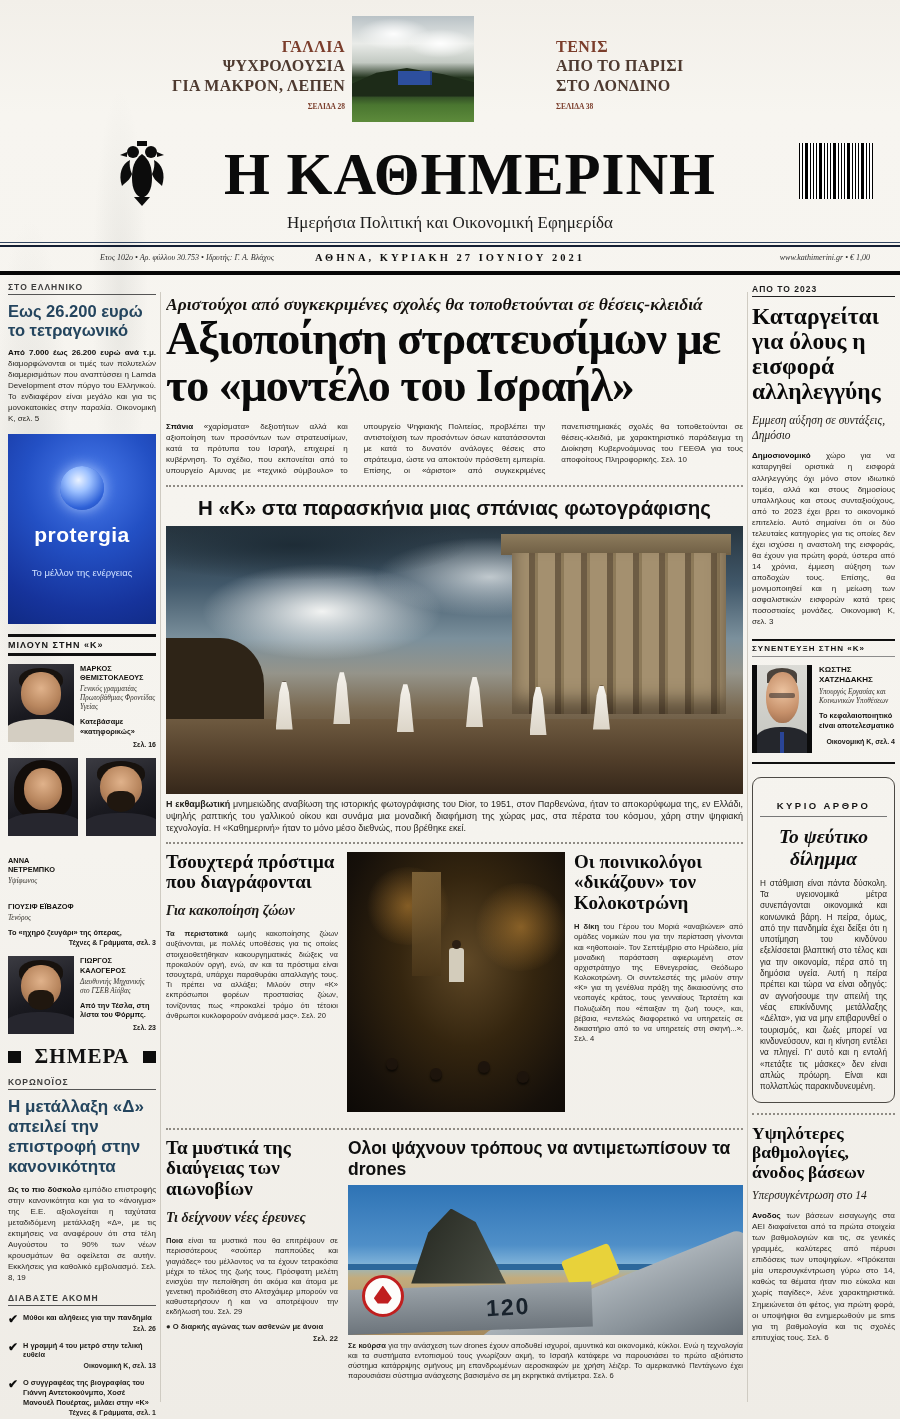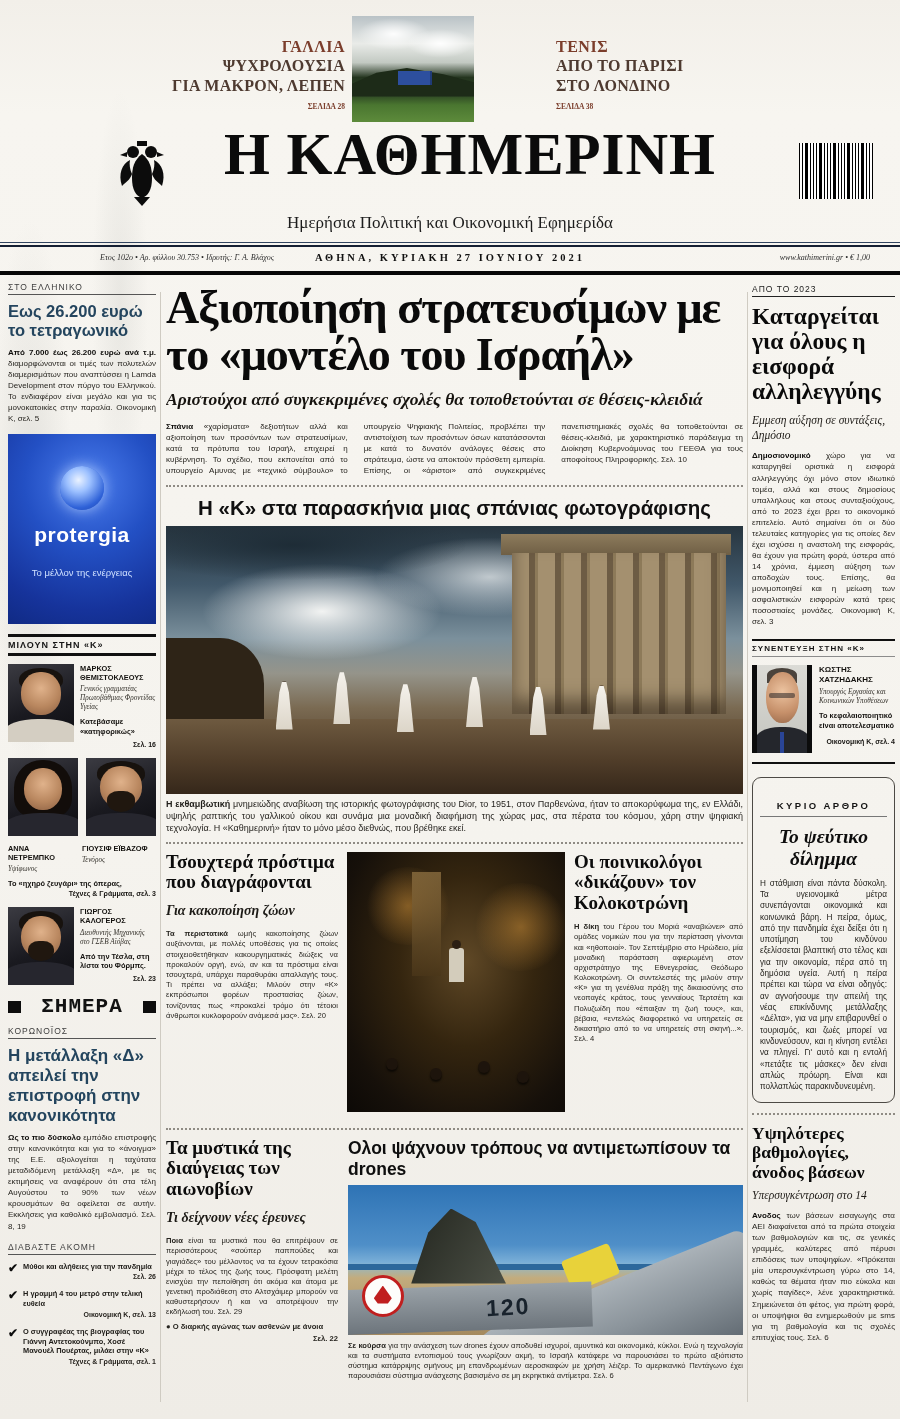--- a/index.html
+++ b/index.html
@@ -19,39 +19,39 @@
   .teaser-line { font-size:16px; font-weight:700; color:#4e3a30; line-height:1.28; letter-spacing:.3px; }
   .teaser-page { font-size:7.5px; font-weight:700; color:#7b3d2b; margin-top:5px; }
   #teaser-photo { left:352px; top:16px; width:122px; height:106px; overflow:hidden;
     background:linear-gradient(180deg,#b9c2c6 0%,#e9ebe8 26%,#c2c9c2 44%,#24351f 58%,#2c4423 74%,#4a7630 84%,#5d8b3b 100%); }
   #teaser-photo .cloud { position:absolute; border-radius:50%; background:radial-gradient(ellipse, rgba(255,255,255,.95), rgba(255,255,255,0) 70%); }
   #teaser-photo .hill { position:absolute; left:0; top:46%; width:100%; height:30%;
     background:#1d2b18; clip-path:polygon(0 60%,20% 25%,45% 10%,75% 30%,100% 55%,100% 100%,0 100%); }
   #teaser-photo .glass { position:absolute; left:38%; top:52%; width:26%; height:13%; background:#2d4f9e; box-shadow:2px 0 0 #203b77; }
 
   
-  #masthead-title { left:158px; top:120px; width:624px; text-align:center;
+  #masthead-title { left:158px; top:140px; width:624px; text-align:center;
     font-size:59px; font-weight:700; letter-spacing:1px; color:#0b0b0b; }
   #masthead-sub { left:0; top:213px; width:900px; text-align:center; font-size:17px; color:#1d1d1d; }
   #barcode { left:799px; top:143px; width:74px; height:56px; background-color:#fff;
     background-image:repeating-linear-gradient(90deg,#000 0 1px,transparent 1px 3px,#000 3px 4px,transparent 4px 6px,#000 6px 9px,transparent 9px 11px,#000 11px 12px,transparent 12px 14px); }
   #rule-a { left:0; top:242px; width:900px; height:1px; background:#324560; }
   #rule-b { left:0; top:245px; width:900px; height:2px; background:#141f33; }
   #rule-c { left:0; top:271px; width:900px; height:4px; background:#060606; }
   .dl-left  { left:100px; top:253px; font-style:italic; font-size:8px; color:#2c2c2c; }
   .dl-center{ left:250px; top:252px; width:400px; text-align:center; font-weight:700; font-size:10.5px; letter-spacing:3px; color:#111; }
   .dl-right { left:735px; top:253px; width:135px; text-align:right; font-size:8px; font-style:italic; color:#2c2c2c; }
 
   
   #col-left  { left:8px;  top:282px; width:148px; height:1134px; overflow:hidden; }
   #col-center{ left:166px; top:284px; width:577px; height:1132px; overflow:hidden; }
   #col-right { left:752px; top:284px; width:143px; height:1132px; overflow:hidden; }
   .vrule { width:1px; background:#cfcbc2; }
 
-  .kicker { font-family:"Liberation Sans",sans-serif; font-size:8.5px; font-weight:400; letter-spacing:1px;
+  .kicker { font-family:"Liberation Sans",sans-serif; font-size:8.5px; font-weight:700; letter-spacing:1px;
     color:#3c3c3c; border-bottom:1.5px solid #555; padding-bottom:2px; margin-bottom:7px; }
   .side-title { font-family:"Liberation Sans",sans-serif; font-weight:700; color:#24455e; font-size:16.5px; line-height:1.14; }
   .tiny { font-family:"Liberation Sans",sans-serif; font-size:8px; line-height:1.38; text-align:justify; color:#26241f; }
   .tiny b { color:#0e0d0b; }
   .dotted { border-top:2px dotted #8f8b84; height:0; }
 
   
   #ad { margin:10px 0; height:190px; position:relative; overflow:hidden;
     background:radial-gradient(circle at 55% 26%, #4a7ced 0%, #2350c4 40%, #16339b 78%, #102a84 100%); }
   #ad .sphere { position:absolute; left:50%; top:17%; width:44px; height:44px; margin-left:-22px; border-radius:50%;
@@ -64,21 +64,21 @@
   
   .speak-header { border-top:3px solid #101010; border-bottom:3px solid #101010; padding:3px 0; margin:8px 0 8px;
     font-family:"Liberation Sans",sans-serif; font-weight:700; font-size:9px; letter-spacing:1px; color:#151515; }
   .speak-item { display:flex; gap:6px; margin-bottom:10px; }
   .speak-txt { flex:1; }
   .speak-name { font-family:"Liberation Sans",sans-serif; font-weight:700; font-size:7.4px; line-height:1.25; color:#14120f; }
   .speak-role { font-style:italic; font-size:7.2px; line-height:1.25; color:#33302a; margin-top:3px; }
   .speak-quote{ font-family:"Liberation Sans",sans-serif; font-weight:700; font-size:7.4px; line-height:1.3; color:#14120f; margin-top:5px; }
   .speak-page { font-family:"Liberation Sans",sans-serif; font-weight:700; font-size:7px; text-align:right; margin-top:4px; }
   .duo-row { display:flex; gap:8px; }
-  .duo-names { display:flex; gap:4px; margin-top:8px; }
+  .duo-names { display:flex; gap:16px; margin-top:20px;flex-direction:column; }
   .duo-names > div { width:70px; }
   .duo-cap { font-family:"Liberation Sans",sans-serif; font-weight:700; font-size:7.4px; margin-top:5px; color:#14120f; }
   .duo-ref { font-family:"Liberation Sans",sans-serif; font-weight:700; font-size:7px; text-align:right; margin-top:2px; margin-bottom:10px; }
 
   
   .port { width:66px; height:78px; flex:none; position:relative; overflow:hidden;
     background:linear-gradient(160deg,#3b3b42 0%, #1a1a20 55%, #0d0d11 100%); }
   .port .hair { position:absolute; left:16%; top:5%; width:68%; height:30%; border-radius:50% 50% 42% 42%; background:#17120e; }
   .port .face { position:absolute; left:20%; top:11%; width:60%; height:54%; border-radius:48%;
     background:radial-gradient(circle at 50% 38%, #e0b28b 0%, #b9875f 55%, #8a5e41 100%); }
@@ -92,21 +92,21 @@
   .port.suit .face { width:66%; left:17%; top:8%; height:58%;
     background:radial-gradient(circle at 50% 38%, #ecc3a0 0%, #c6906a 60%, #9a6a4b 100%); }
   .port.suit .face::before { content:""; position:absolute; left:12%; top:42%; width:76%; height:9%;
     background:rgba(25,25,30,.5); border-radius:2px; }
   .port.suit .hair { left:20%; top:4%; width:60%; height:16%; border-radius:50% 50% 0 0; background:#4a433c; }
   .port.suit .body { background:#24262c; }
   .port.suit .tie { position:absolute; left:46%; bottom:0; width:8%; height:24%; background:#2a4597; }
   .framed { border-left:5px solid #0c0c0c; border-right:5px solid #0c0c0c; }
 
   
-  .simera-head { display:flex; align-items:center; gap:6px; margin:4px 0 8px;font-family:Liberation Mono, monospace; }
+  .simera-head { display:flex; align-items:center; gap:6px; margin:4px 0 8px; }
   .simera-head .bar { width:13px; height:12px; background:#0d0d0d; }
   .simera-head .txt { flex:1; text-align:center; font-size:21px; font-weight:700; letter-spacing:1px; color:#121212; }
   .sim-title { font-family:"Liberation Sans",sans-serif; font-weight:700; color:#24455e; font-size:17px; line-height:1.18; margin-bottom:6px; }
 
   .read-item { display:flex; gap:5px; margin-bottom:9px; }
   .read-item .chk { font-size:12px; font-weight:700; color:#0d0d0d; line-height:1; }
   .read-txt { flex:1; font-family:"Liberation Sans",sans-serif; font-weight:700; font-size:7.4px; line-height:1.32; color:#1c1a16; }
   .read-page { font-family:"Liberation Sans",sans-serif; font-weight:700; font-size:7px; text-align:right; margin-top:2px; color:#221f1a; }
 
   
@@ -336,22 +336,22 @@
     <span class="chk">✔</span>
     <div style="flex:1;">
       <div class="read-txt">Ο συγγραφέας της βιογραφίας του Γιάννη Αντετοκούνμπο, Χοσέ Μανουέλ Πουέρτας, μιλάει στην «Κ»</div>
       <div class="read-page">Τέχνες &amp; Γράμματα, σελ. 1</div>
     </div>
   </div>
 </div>
 
 <div class="abs" id="col-center">
 
+  <div id="h1sub">Αριστούχοι από συγκεκριμένες σχολές θα τοποθετούνται σε θέσεις-κλειδιά</div>
   <div id="h1">Αξιοποίηση στρατευσίμων με το «μοντέλο του Ισραήλ»</div>
-  <div id="h1sub">Αριστούχοι από συγκεκριμένες σχολές θα τοποθετούνται σε θέσεις-κλειδιά</div>
   <p class="tiny" id="lead-body"><b>Σπάνια</b><span> «χαρίσματα» δεξιοτήτων αλλά και αξιοποίηση των προσόντων των στρατευσίμων, κατά τα πρότυπα του Ισραήλ, επιχειρεί η κυβέρνηση. Το σχέδιο, που εκπονείται από το υπουργείο Αμυνας με «τεχνικό σύμβουλο» το υπουργείο Ψηφιακής Πολιτείας, προβλέπει την αντιστοίχιση των προσόντων όσων κατατάσσονται με κατά το δυνατόν ανάλογες θέσεις στο στράτευμα, ώστε να αποκτούν πρόσθετη εμπειρία. Επίσης, οι «άριστοι» από συγκεκριμένες πανεπιστημιακές σχολές θα τοποθετούνται σε θέσεις-κλειδιά, με χαρακτηριστικό παράδειγμα τη Διοίκηση Κυβερνοάμυνας του ΓΕΕΘΑ για τους αποφοίτους Πληροφορικής. Σελ. 10</span></p>
 
   <div class="dotted" style="margin:9px 0 0;"></div>
 
   <div class="feat-title">Η «Κ» στα παρασκήνια μιας σπάνιας φωτογράφισης</div>
 
   <div id="photo-main">
     <div class="cl" style="left:6%;top:14%;width:42%;height:36%;background:radial-gradient(ellipse, rgba(250,250,248,.95), rgba(250,250,248,0) 70%);"></div>
     <div class="cl" style="left:36%;top:4%;width:40%;height:30%;background:radial-gradient(ellipse, rgba(225,230,232,.8), rgba(225,230,232,0) 70%);"></div>
     <div class="cl" style="left:-8%;top:-6%;width:60%;height:26%;background:radial-gradient(ellipse, rgba(28,42,52,.9), rgba(28,42,52,0) 72%);"></div>

